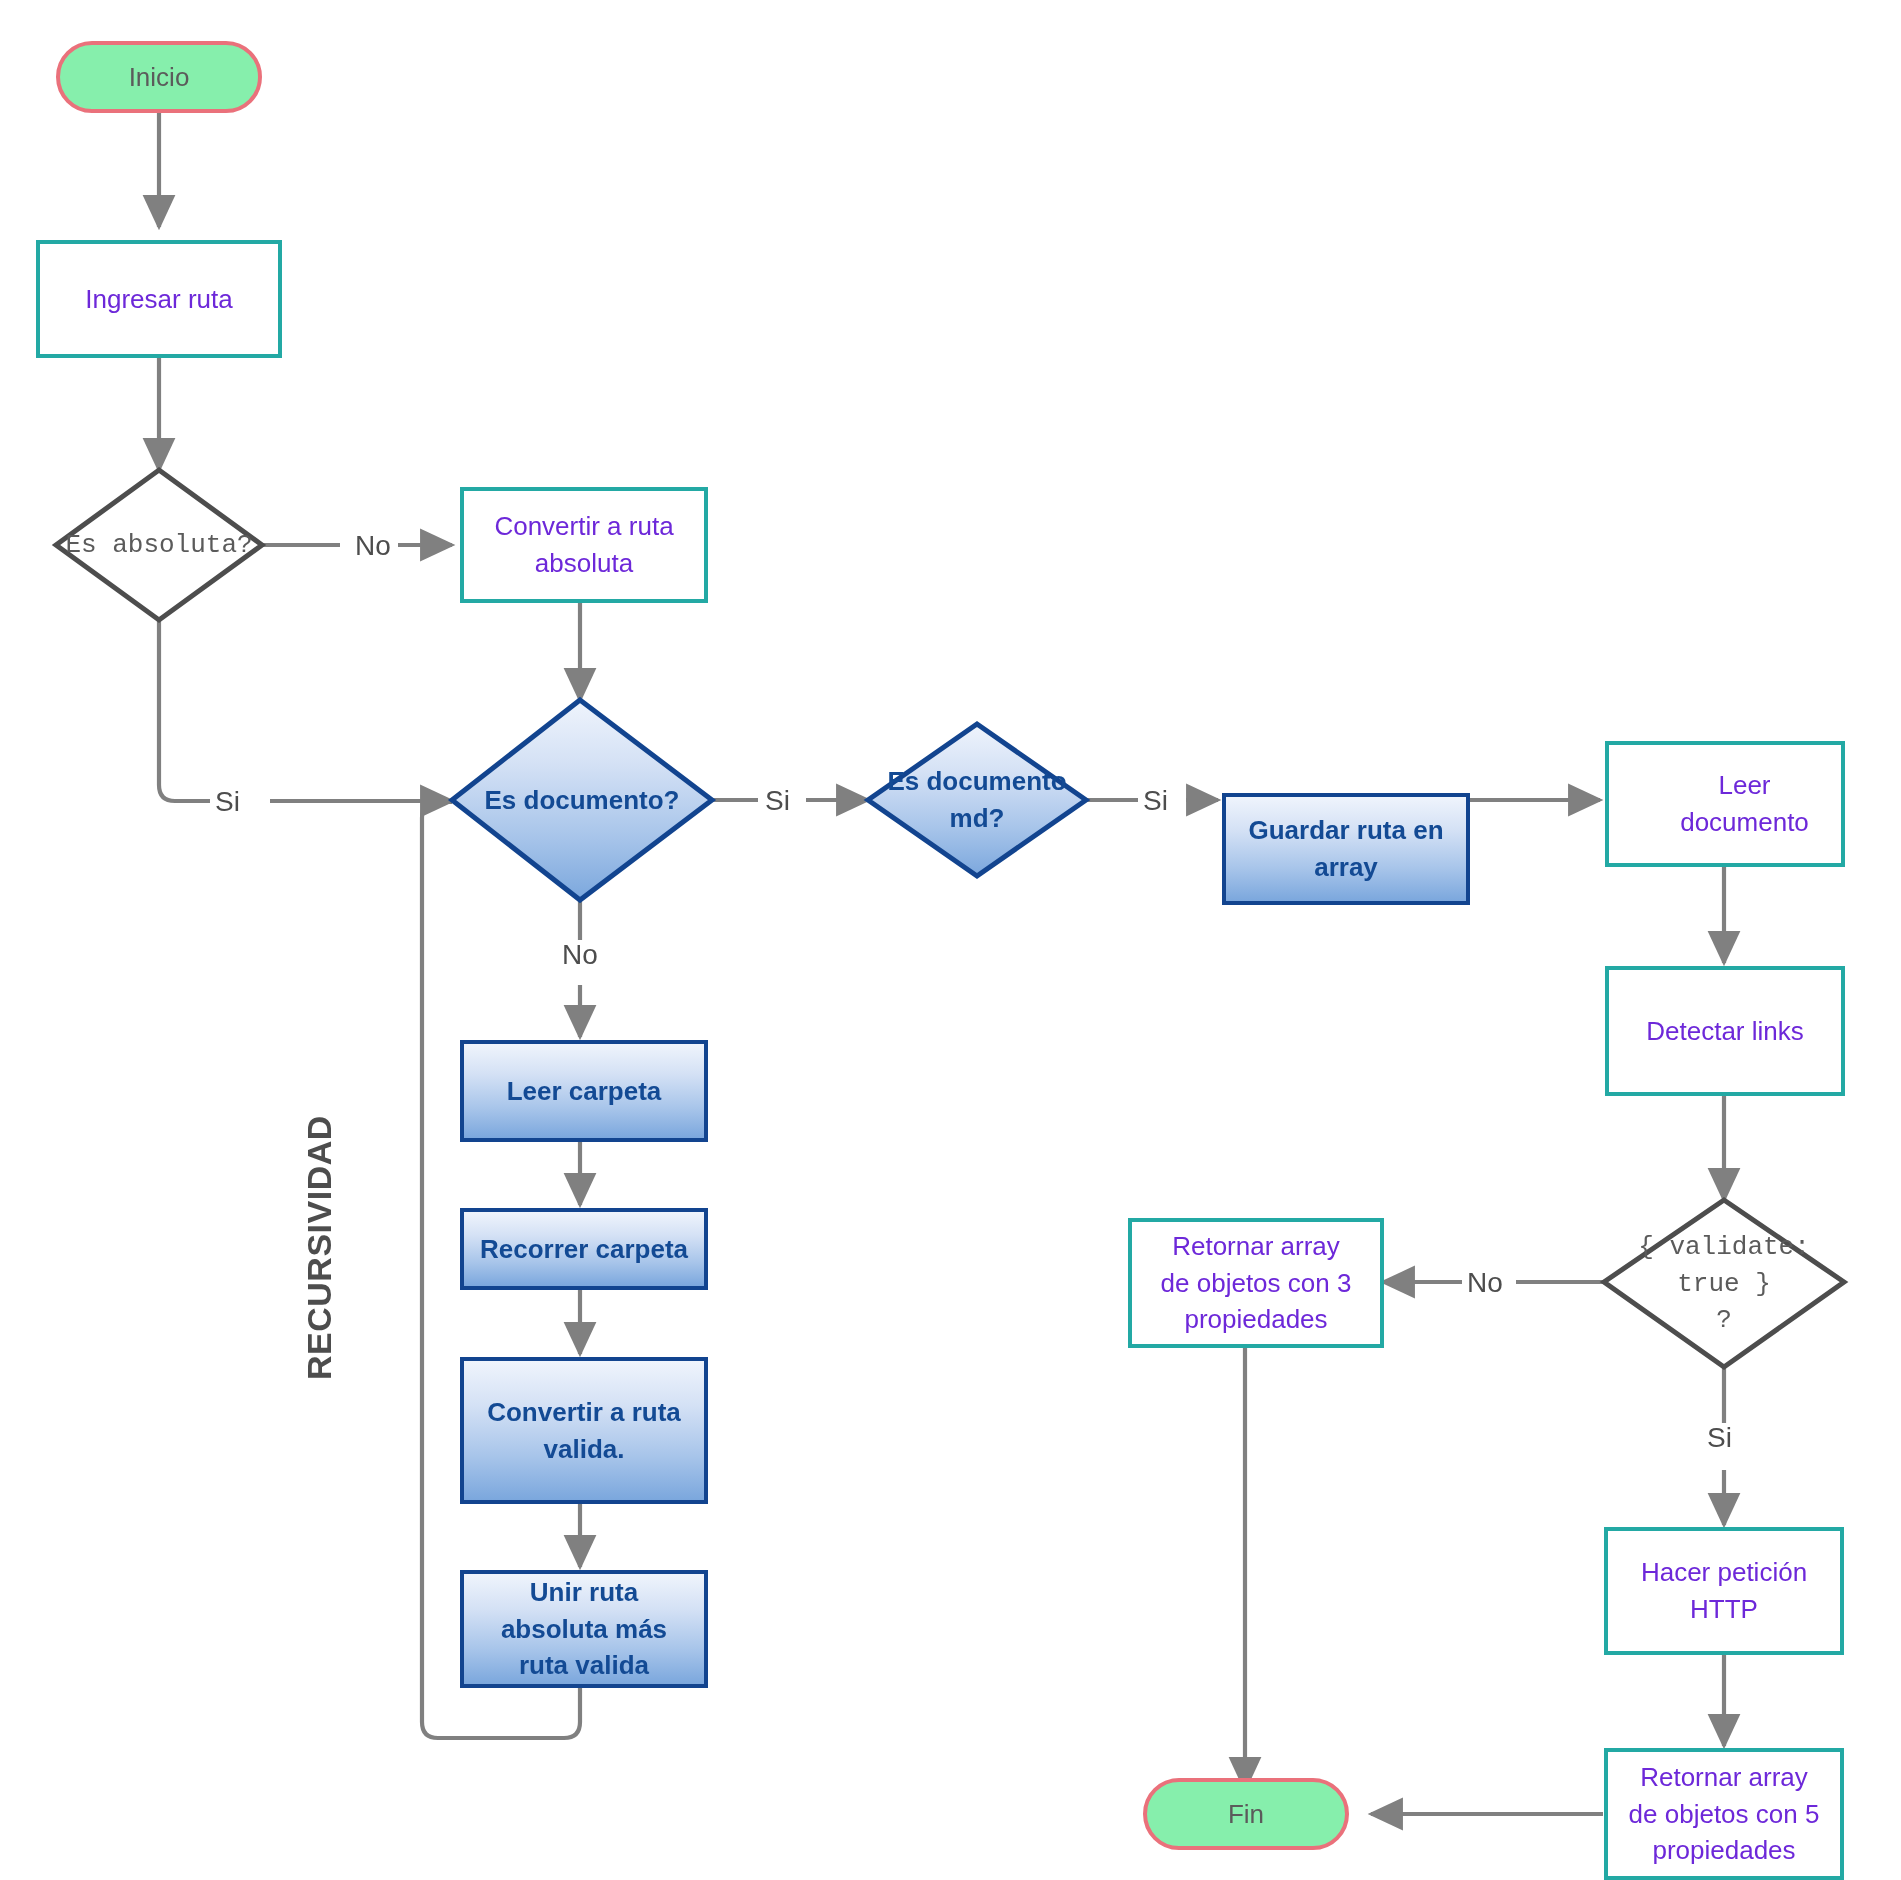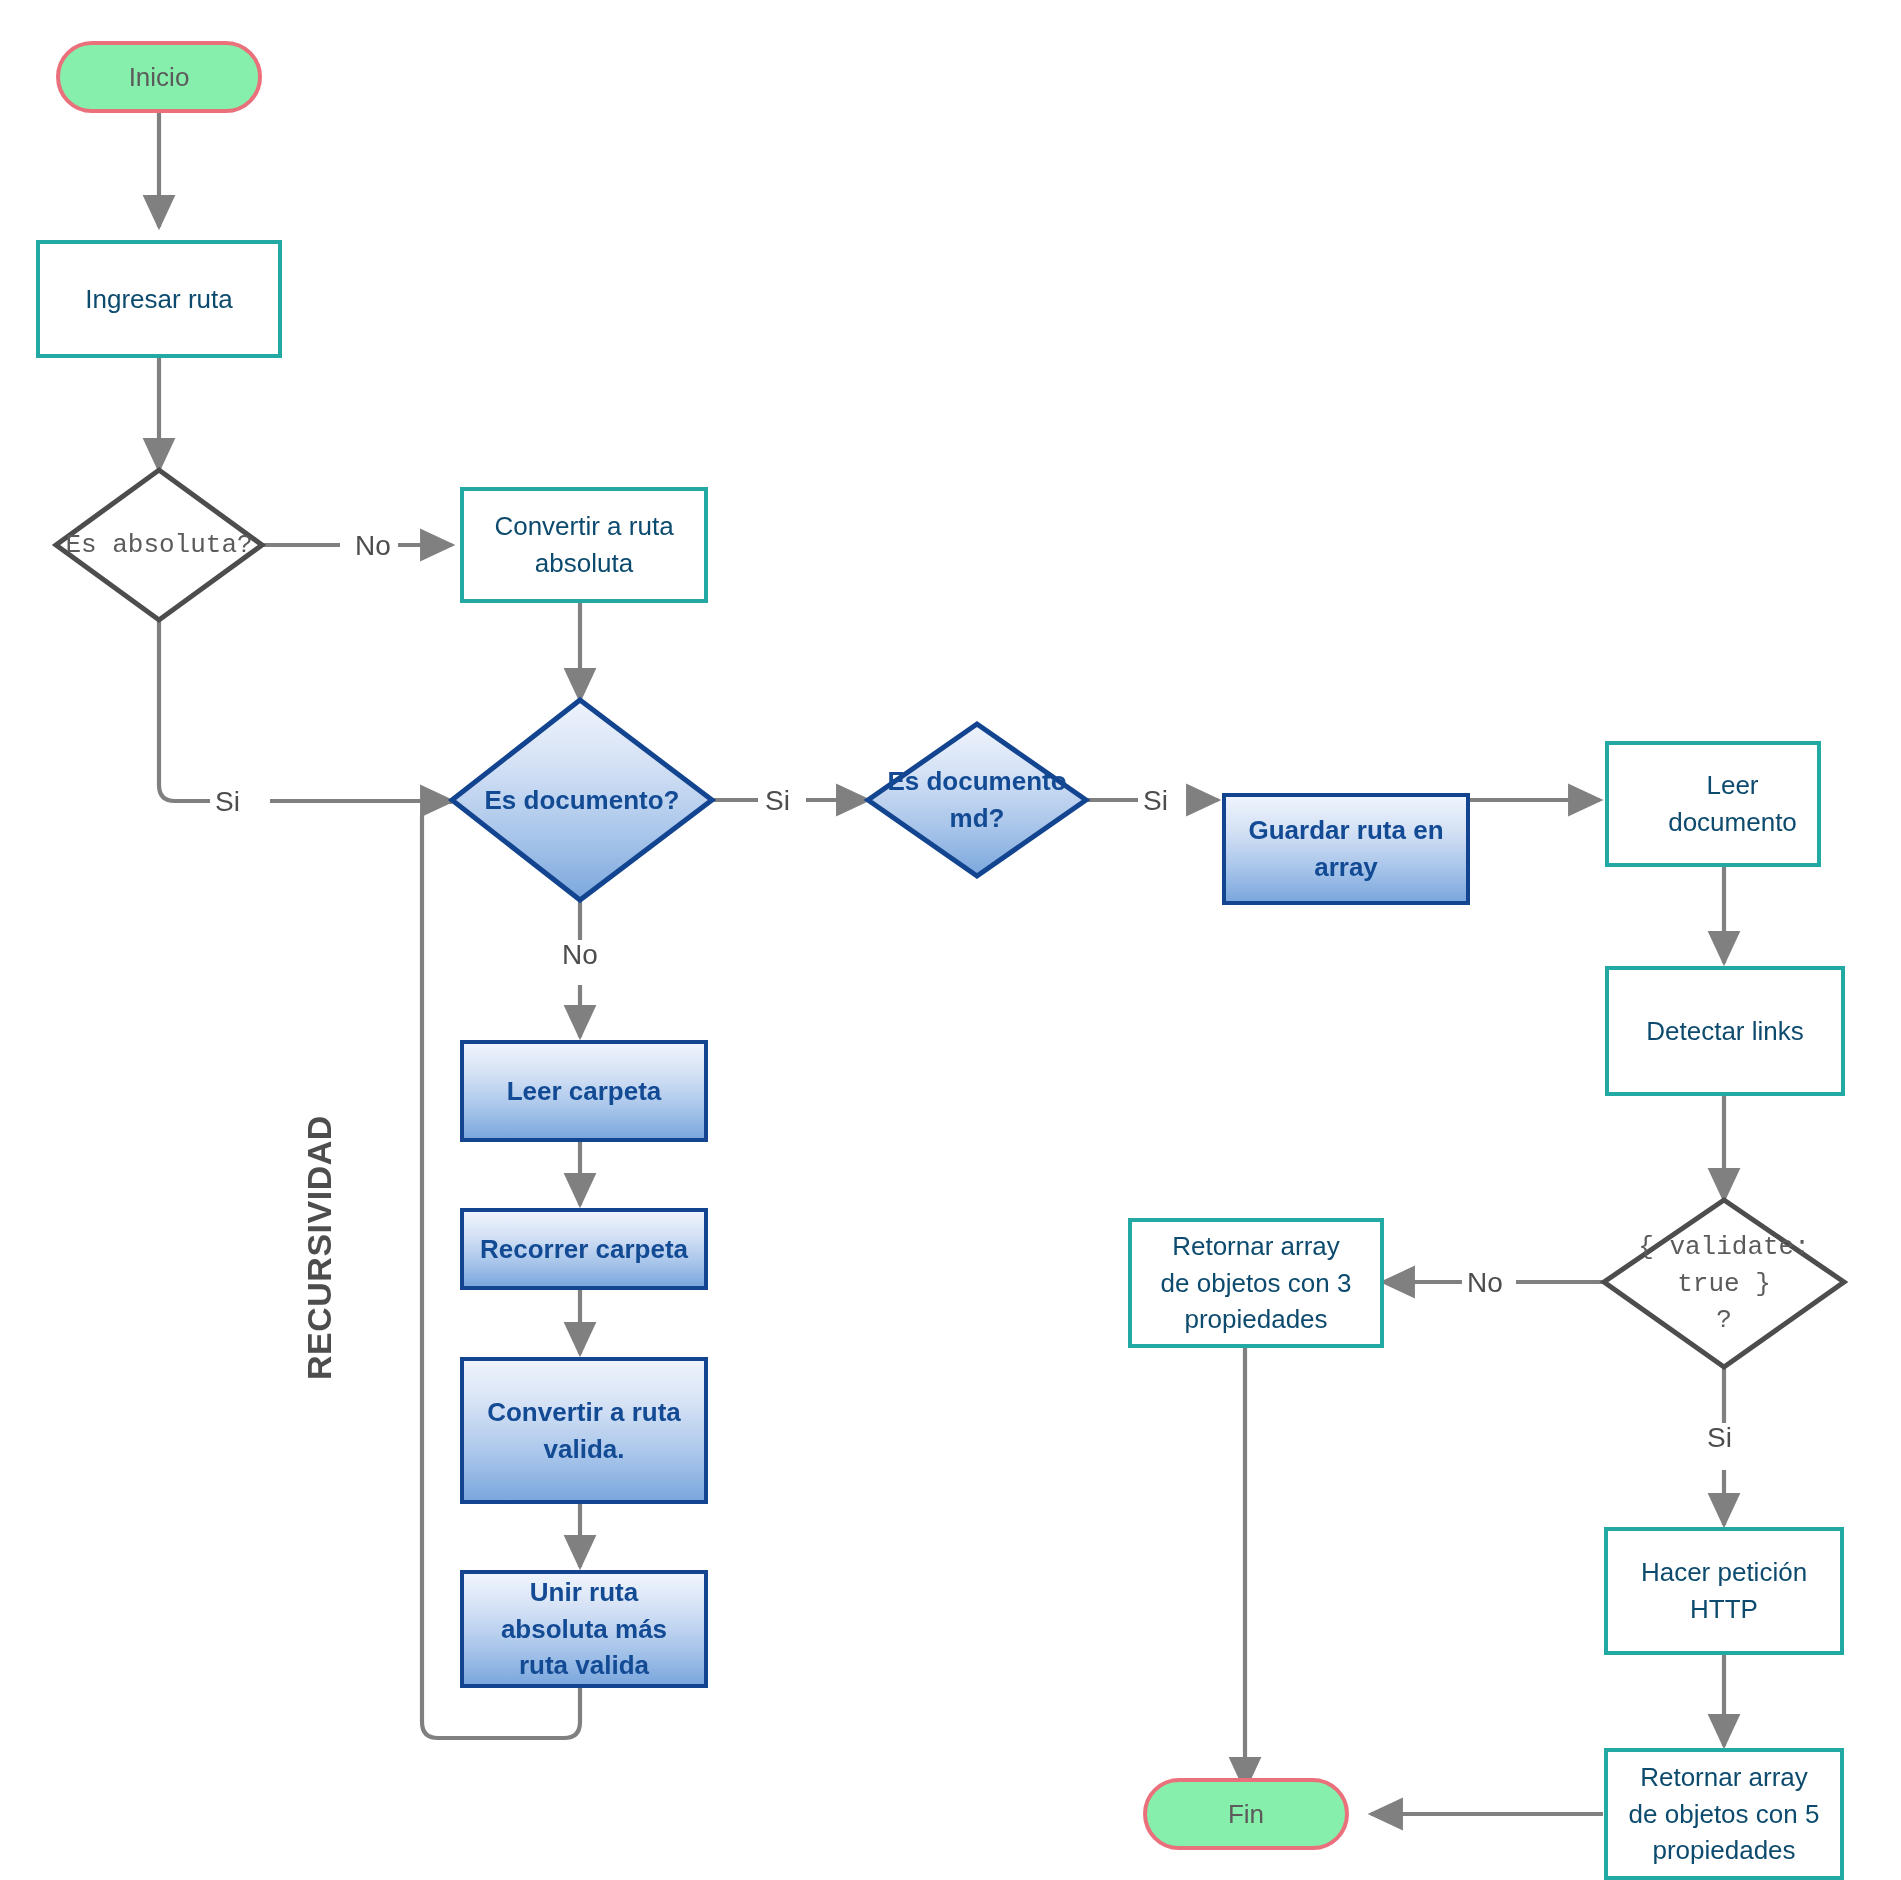--- a/index.html
+++ b/index.html
@@ -46,21 +46,21 @@
     border-radius: 100px;
     background: #86efac;
     color: #5b5b5b;
     font-size: 26px;
   }
 
   
   .n-process-teal {
     border: 4px solid #23a9a4;
     background: #ffffff;
-    color: #0c4a6e;
+    color: #6d28d9;
     font-size: 26px;
   }
 
   
   .n-process-blue {
     border: 4px solid #12448f;
     background: linear-gradient(to bottom, #eff4fc 0%, #d4e1f5 32%, #a8c5ea 68%, #7ba7dd 100%);
     color: #134a94;
     font-size: 26px;
     font-weight: bold;
@@ -212,21 +212,21 @@
   <div class="node n-decision-blue" style="left:868px; top:724px; width:218px; height:152px;">
     <span class="node-text">Es documento
 md?</span>
   </div>
 
   <div class="node n-process-blue" style="left:1222px; top:745px; width:248px; height:112px;margin-top:48px;">
     <span class="node-text">Guardar ruta en
 array</span>
   </div>
 
-  <div class="node n-process-teal" style="left:1605px; top:741px; width:216px; height:126px;padding-left:39px;">
+  <div class="node n-process-teal" style="left:1605px; top:741px; width:240px; height:126px;padding-left:39px;">
     <span class="node-text">Leer documento</span>
   </div>
 
   <div class="node n-process-teal" style="left:1605px; top:966px; width:240px; height:130px;text-align:right;">
     <span class="node-text">Detectar links</span>
   </div>
 
   <div class="node n-decision-plain" style="left:1604px; top:1200px; width:240px; height:168px;">
     <span class="node-text">{ validate: true }
 ?</span>

